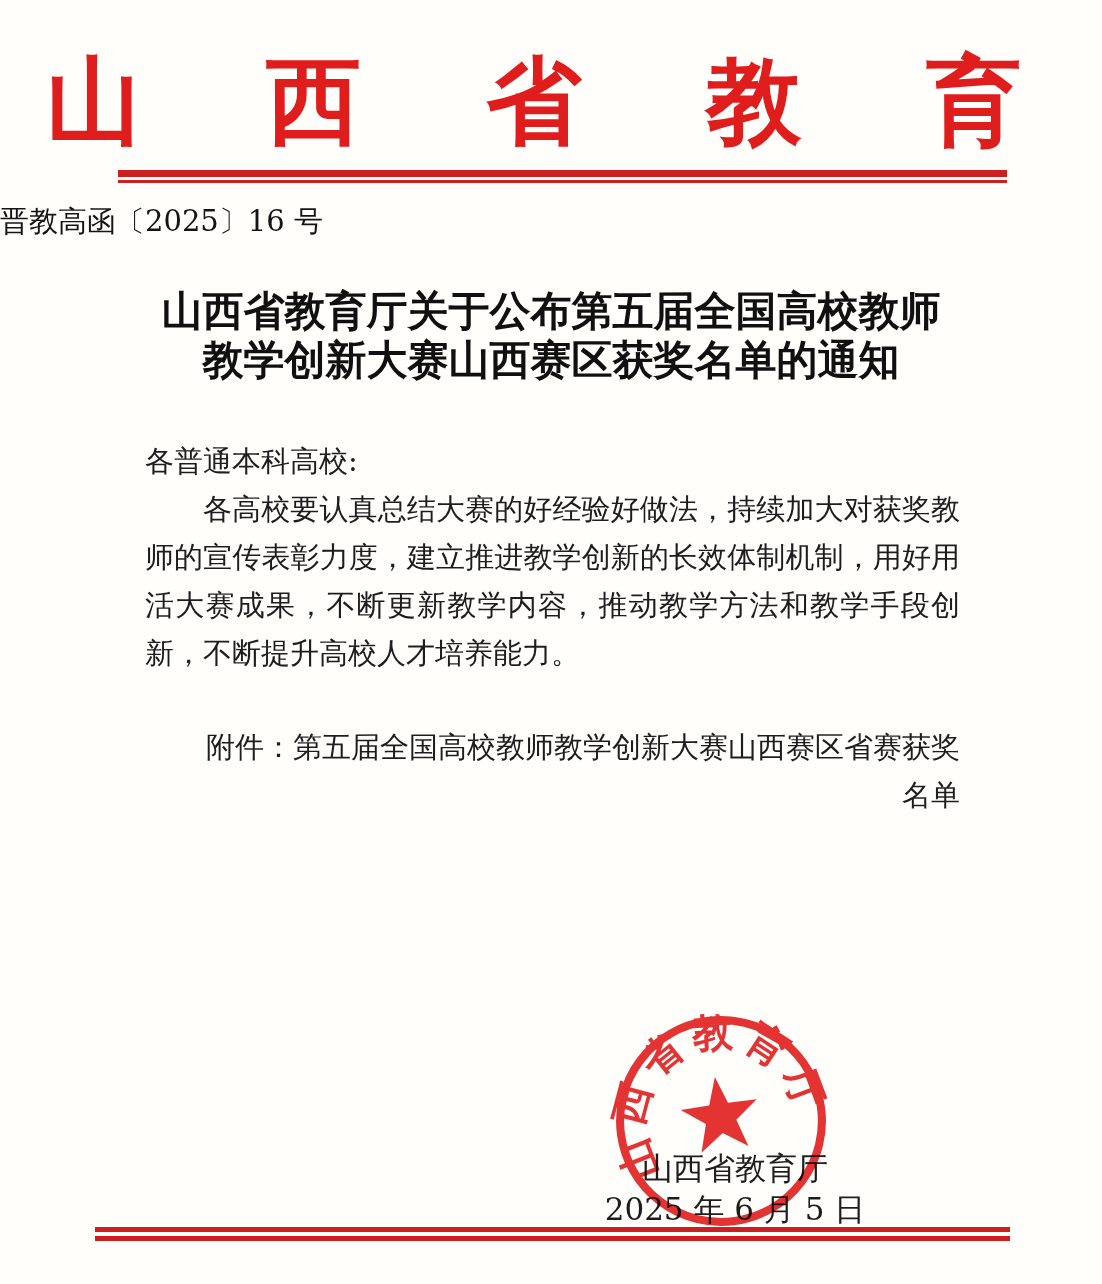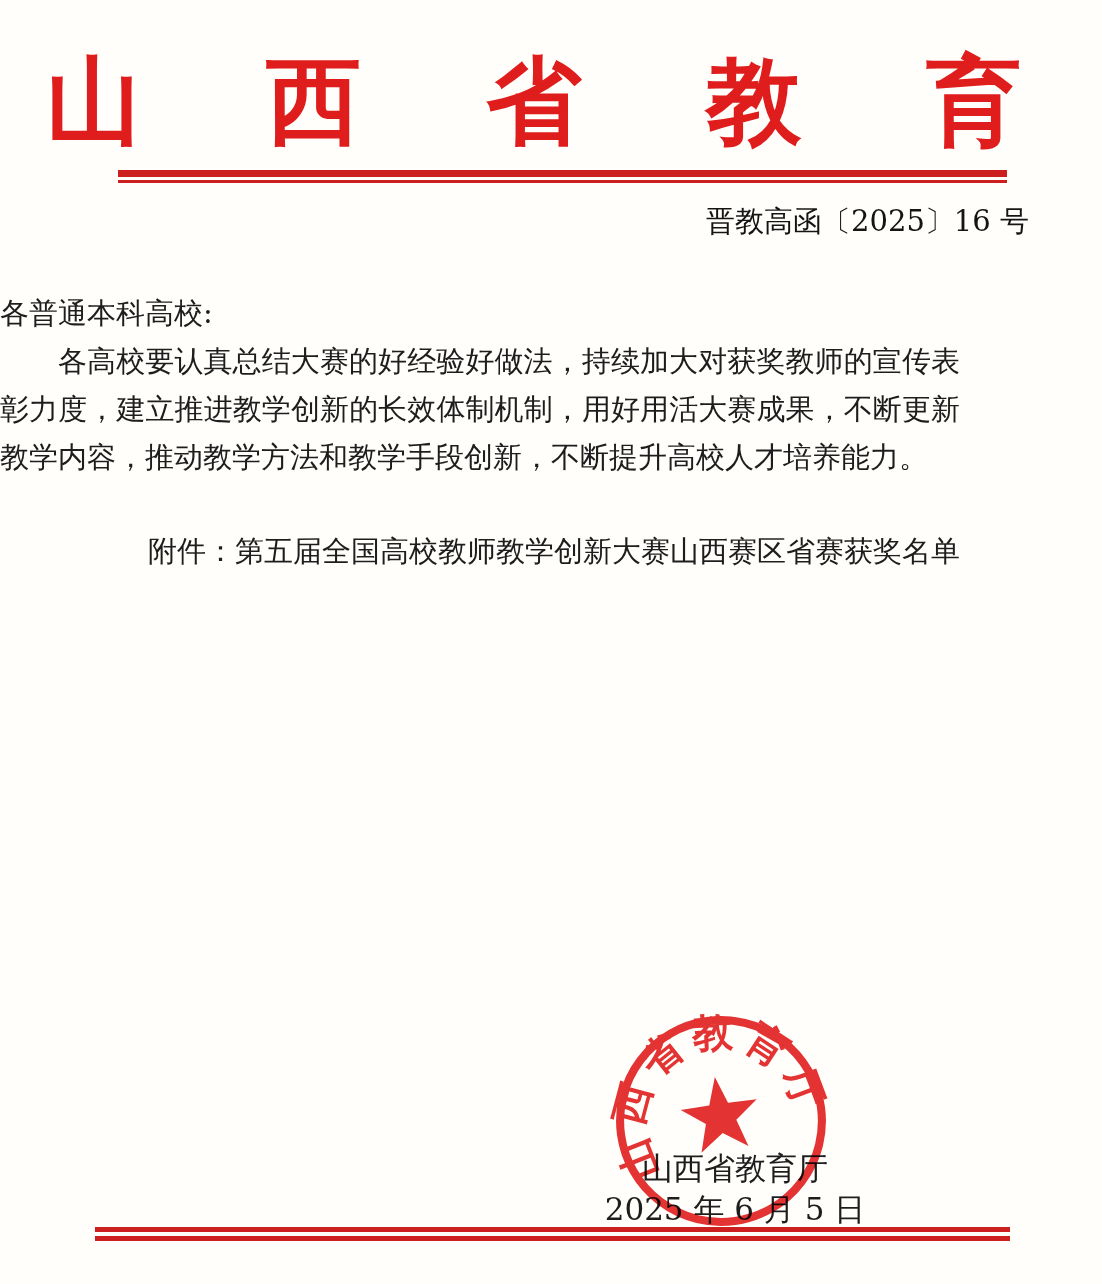--- a/index.html
+++ b/index.html
@@ -27,38 +27,39 @@
     white-space: nowrap;
   }
   
   .rule-top { margin: 12px 95px 0 118px; }
   .rule-top .thick { height: 7px; background: #cc2020; }
   .rule-top .gap   { height: 3px; }
   .rule-top .thin  { height: 3px; background: #cc2020; }
   
   .doc-number {
     margin-top: 22px;
-    padding-right: 73px;
-    text-align: right;
+    padding-right: 100px;
+    text-align: left;
     font-size: 29px;
     line-height: 32px;
     color: #141414;
   }
   
   .doc-title {
     margin-top: 50px;
     text-align: center;
     font-size: 41px;
     line-height: 49px;
     font-weight: 700;
     color: #101010;
   }
   
   .doc-body {
     margin-top: 52px;
+    padding-left: 145px;
     padding-right: 142px;
     font-size: 29px;
     line-height: 48px;
     text-align: justify;
     color: #1d1d1d;
   }
   .doc-body .para { text-indent: 2em; }
   .salutation { text-indent: 0; }
   .attachment {
     margin-top: 46px;
@@ -101,20 +102,24 @@
   <div class="letterhead">山 西 省 教 育 厅</div>
 
   <div class="rule-top">
     <div class="thick"></div>
     <div class="gap"></div>
     <div class="thin"></div>
   </div>
 
   <div class="doc-number">晋教高函〔2025〕16 号</div>
 
+  <div class="doc-title">
+    <div>山西省教育厅关于公布第五届全国高校教师</div>
+    <div>教学创新大赛山西赛区获奖名单的通知</div>
+  </div>
 
   <div class="doc-body">
     <div class="salutation">各普通本科高校:</div>
     <p class="para">各高校要认真总结大赛的好经验好做法，持续加大对获奖教师的宣传表彰力度，建立推进教学创新的长效体制机制，用好用活大赛成果，不断更新教学内容，推动教学方法和教学手段创新，不断提升高校人才培养能力。</p>
     <div class="attachment">附件：第五届全国高校教师教学创新大赛山西赛区省赛获奖名单</div>
   </div>
 
   <div class="signoff">
     <div>山西省教育厅</div>
     <div>2025 年 6 月 5 日</div>

